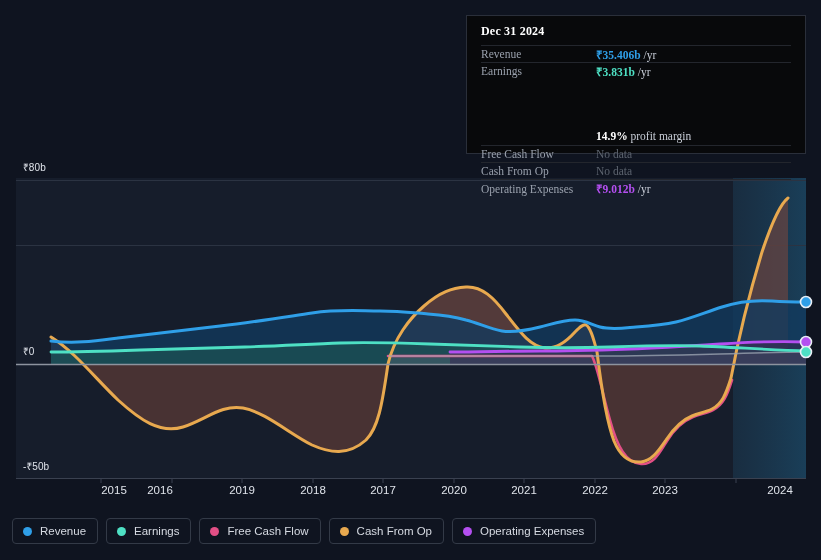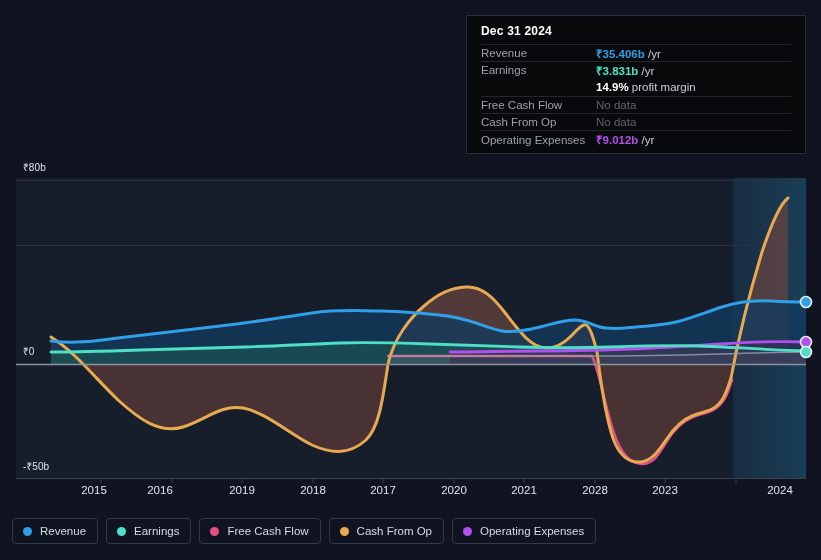--- a/index.html
+++ b/index.html
@@ -28,30 +28,31 @@
   .xlab{
     position:absolute; top:484px; color:#dfe3ea; font-size:11.5px;
     transform:translateX(-50%); white-space:nowrap;
   }
 
   
   .tooltip{
     position:absolute; left:466px; top:15px; width:340px; height:139px;
     background:#08090b; border:1px solid #2a2f3a;
     padding:8px 14px 4px 14px;
+    font-family:Liberation Serif, serif;
   }
   .tt-title{
     color:#ffffff; font-size:12px; font-weight:bold; letter-spacing:.2px;
     padding-bottom:6px;
   }
   .tt-row{
     display:flex; align-items:center; height:17.3px;
     border-top:1px solid #23262d; font-size:11.5px;
   }
-  .tt-row.noline{ border-top:none; }
+  .tt-row.noline{ border-top:none;margin-top:48px; }
   .tt-label{ width:115px; color:#9aa1ad; white-space:nowrap; }
   .tt-val{ color:#e9ecf1; white-space:nowrap; }
   .tt-val b{ font-weight:bold; }
   .tt-unit{ color:#c9ced8; font-weight:normal; }
   .tt-nodata{ color:#5d646f; }
 
   
   .legend{
     position:absolute; left:12px; top:518px; display:flex; gap:8px;
   }
@@ -168,28 +169,28 @@
         <circle cx="806" cy="302" r="5.5" fill="#2f9fe8" stroke="#e8eef5" stroke-width="1.6"></circle>
         <circle cx="806" cy="342" r="5.5" fill="#b44ff0" stroke="#e8eef5" stroke-width="1.6"></circle>
         <circle cx="806" cy="352" r="5.5" fill="#4ee0c4" stroke="#e8eef5" stroke-width="1.6"></circle>
       </g>
     </svg>
 
     <span class="ylab ylab-top">₹80b</span>
     <span class="ylab ylab-zero">₹0</span>
     <span class="ylab ylab-bot">-₹50b</span>
 
-    <span class="xlab" style="left:94px">2015</span>
+    <span class="xlab" style="left:114px">2015</span>
     <span class="xlab" style="left:160px">2016</span>
     <span class="xlab" style="left:242px">2019</span>
     <span class="xlab" style="left:313px">2018</span>
     <span class="xlab" style="left:383px">2017</span>
     <span class="xlab" style="left:454px">2020</span>
     <span class="xlab" style="left:524px">2021</span>
-    <span class="xlab" style="left:595px">2028</span>
+    <span class="xlab" style="left:595px">2022</span>
     <span class="xlab" style="left:665px">2023</span>
     <span class="xlab" style="left:780px">2024</span>
   </div>
 
   <div class="tooltip">
     <div class="tt-title">Dec 31 2024</div>
 
     <div class="tt-row">
       <span class="tt-label">Revenue</span>
       <span class="tt-val"><b style="color:#2f9fe8">₹35.406b</b><span class="tt-unit"> /yr</span></span>

